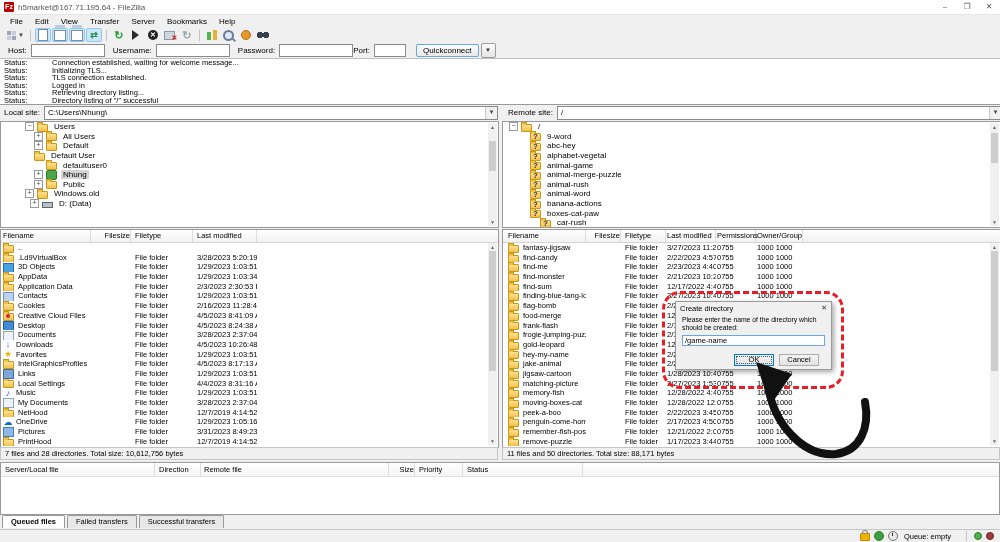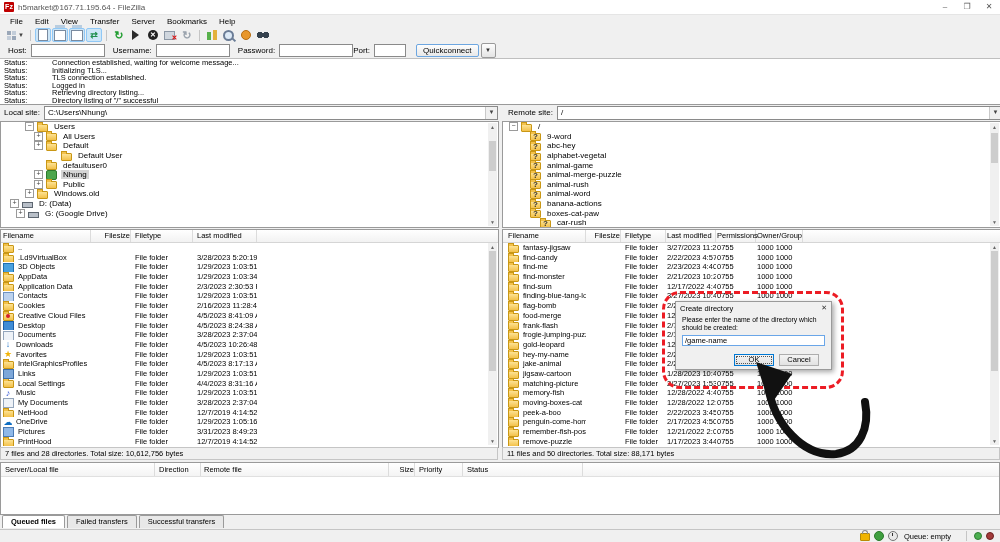--- a/index.html
+++ b/index.html
@@ -273,21 +273,21 @@
     <div class="tree-row" style="padding-left: 33px;">
       <span class="exp">+</span>
       <span class="fi"></span>
       <span class="tree-label">All Users</span>
     </div>
     <div class="tree-row" style="padding-left: 33px;">
       <span class="exp">+</span>
       <span class="fi"></span>
       <span class="tree-label">Default</span>
     </div>
-    <div class="tree-row" style="padding-left: 48px;">
+    <div class="tree-row" style="padding-left: 21px;">
       <span class="exp none">+</span>
       <span class="fi"></span>
       <span class="tree-label">Default User</span>
     </div>
     <div class="tree-row" style="padding-left: 33px;">
       <span class="exp none">+</span>
       <span class="fi"></span>
       <span class="tree-label">defaultuser0</span>
     </div>
     <div class="tree-row" style="padding-left: 33px;">
@@ -298,29 +298,24 @@
     <div class="tree-row" style="padding-left: 33px;">
       <span class="exp">+</span>
       <span class="fi"></span>
       <span class="tree-label">Public</span>
     </div>
     <div class="tree-row" style="padding-left: 24px;">
       <span class="exp">+</span>
       <span class="fi"></span>
       <span class="tree-label">Windows.old</span>
     </div>
-    <div class="tree-row" style="padding-left: 9px;">
+    <div class="tree-row" style="padding-left: 29px;">
       <span class="exp">+</span>
       <span class="sq drive"></span>
       <span class="tree-label">D: (Data)</span>
-    </div>
-    <div class="tree-row" style="padding-left: 15px;">
-      <span class="exp">+</span>
-      <span class="sq drive"></span>
-      <span class="tree-label">G: (Google Drive)</span>
     </div>
     <div class="sbar" style="top: 1px; height: 103px; position: absolute;">
       <div class="sarrow">▲</div>
       <div class="sthumb" style="height: 30px; margin-top: 10px;"></div>
       <div class="sarrow" style="position: absolute; bottom: 0px; width: 100%;">▼</div>
     </div>
   </div>
 <div class="abs treebox" id="tree-remote" style="position: absolute;">
     <div class="tree-row" style="padding-left: 6px;">
       <span class="exp">−</span>

